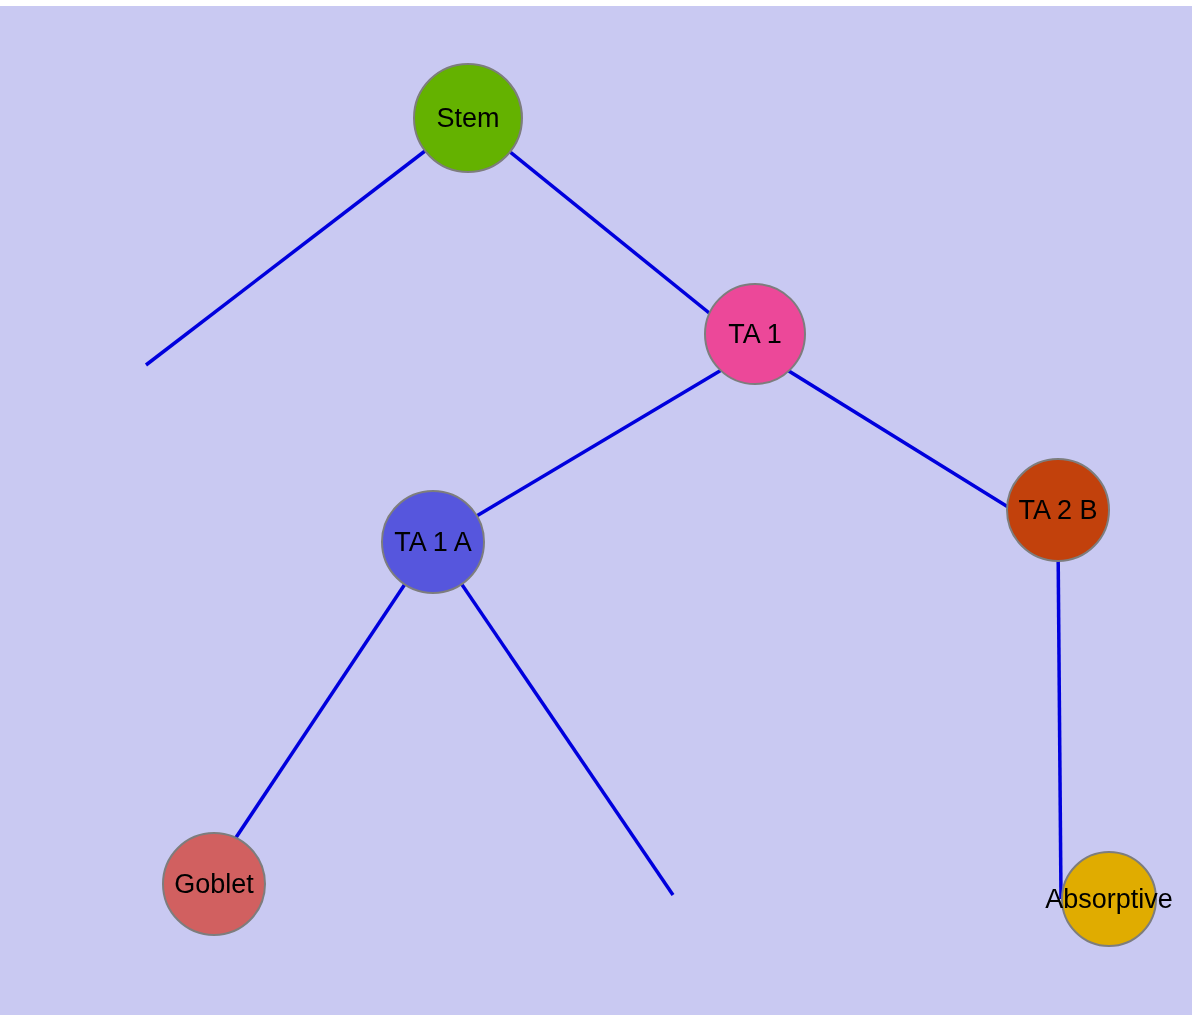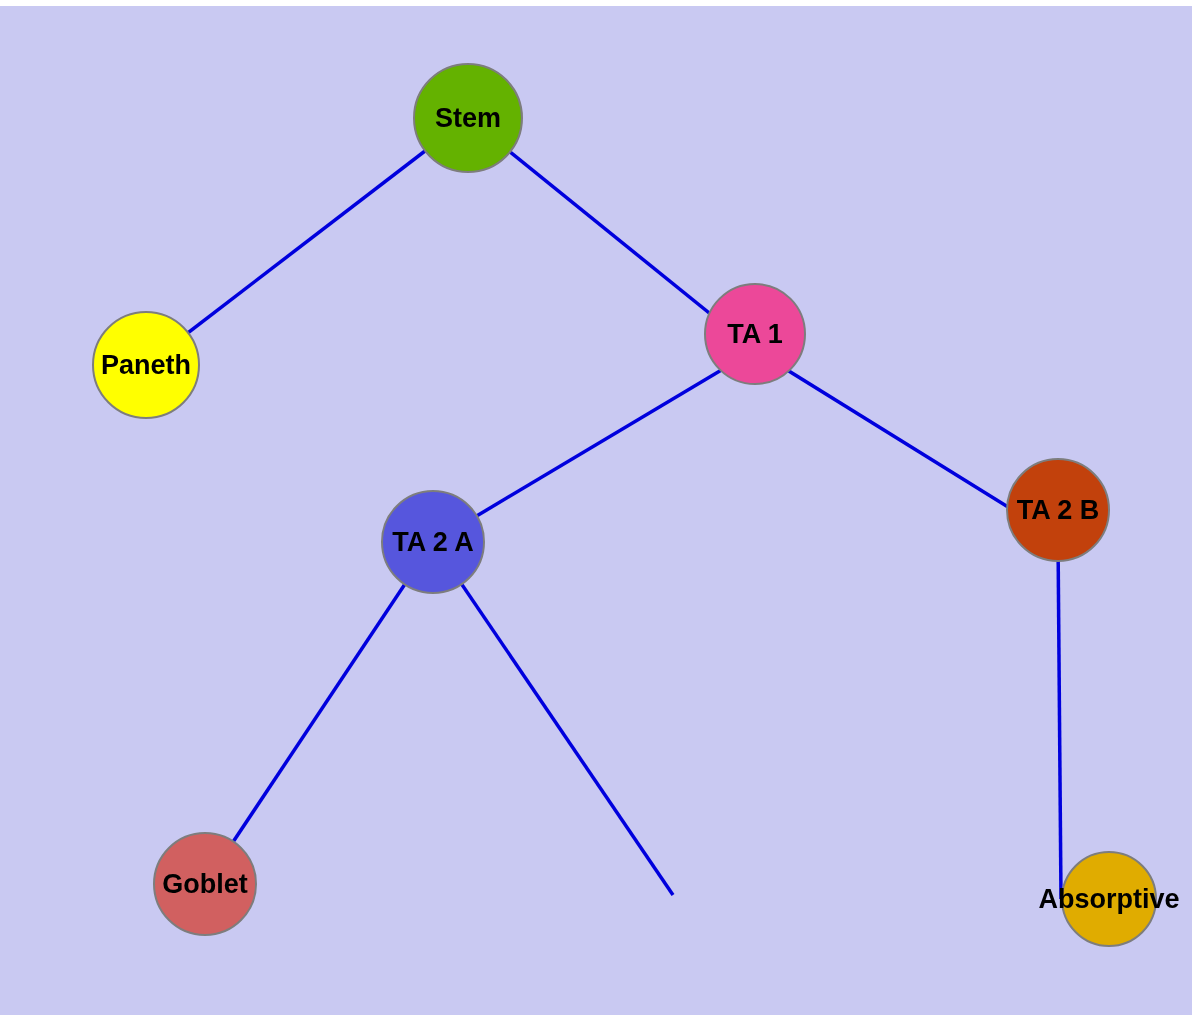--- a/index.html
+++ b/index.html
@@ -34,21 +34,21 @@
     border-radius: 50%;
     border: 2px solid #7d7d7d;
     box-sizing: border-box;
     display: flex;
     align-items: center;
     justify-content: center;
     z-index: 2;
   }
   .node-label {
     font-size: 27px;
-    font-weight: bold;
+    font-weight: normal;
     color: #000000;
     white-space: nowrap;
     letter-spacing: 0px;
     text-align: center;
   }
   .white-strip {
     position: absolute;
     left: 0;
     width: 1192px;
     background: #ffffff;
@@ -69,37 +69,34 @@
       <line x1="755" y1="350" x2="1058" y2="538" stroke="#0000dd" stroke-width="3.5"></line>
       <line x1="433" y1="542" x2="205" y2="884" stroke="#0000dd" stroke-width="3.5"></line>
       <line x1="433" y1="542" x2="673" y2="895" stroke="#0000dd" stroke-width="3.5"></line>
       <line x1="1058" y1="538" x2="1061" y2="899" stroke="#0000dd" stroke-width="3.5"></line>
     </svg>
 
   <div class="node" style="left: 413px; top: 63px; width: 110px; height: 110px; background: rgb(100, 178, 0);">
     <span class="node-label">Stem</span>
   </div>
 
-  <div class="node" style="left: 92px; top: 311px; width: 108px; height: 108px; background: rgb(255, 255, 0);">
-    <span class="node-label">Paneth</span>
-  </div>
 
   <div class="node" style="left: 704px; top: 283px; width: 102px; height: 102px; background: #ec4899;">
     <span class="node-label">TA 1</span>
   </div>
 
   <div class="node" style="left: 381px; top: 490px; width: 104px; height: 104px; background: rgb(86, 86, 221);">
-    <span class="node-label">TA 2 A</span>
+    <span class="node-label">TA 1 A</span>
   </div>
 
   <div class="node" style="left: 1006px; top: 458px; width: 104px; height: 104px; background: #c2410c;">
     <span class="node-label">TA 2 B</span>
   </div>
 
-  <div class="node" style="left: 153px; top: 832px; width: 104px; height: 104px; background: rgb(209, 96, 96);">
+  <div class="node" style="left: 162px; top: 832px; width: 104px; height: 104px; background: rgb(209, 96, 96);">
     <span class="node-label">Goblet</span>
   </div>
 
 
   <div class="node" style="left: 1061px; top: 851px; width: 96px; height: 96px; background: rgb(224, 172, 0);">
     <span class="node-label">Absorptive</span>
   </div>
 
 </div>
 

